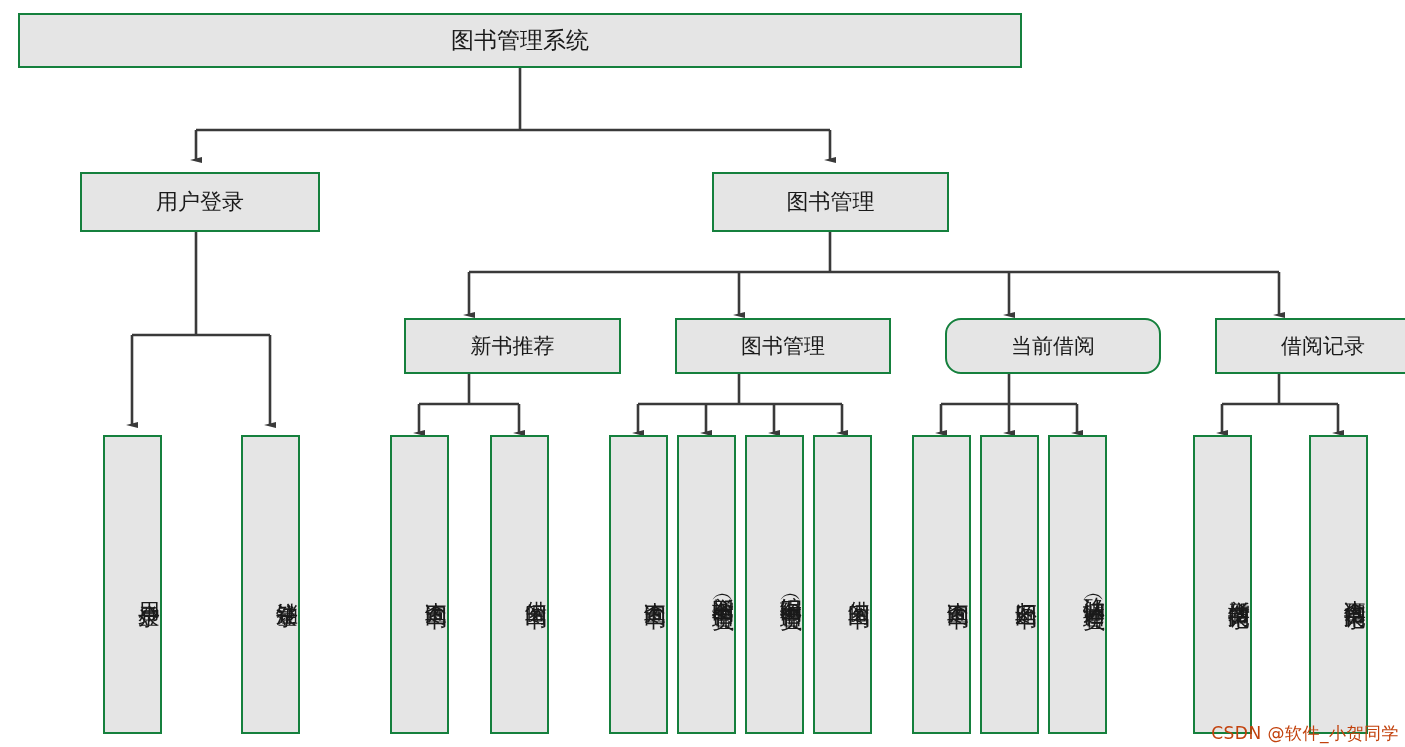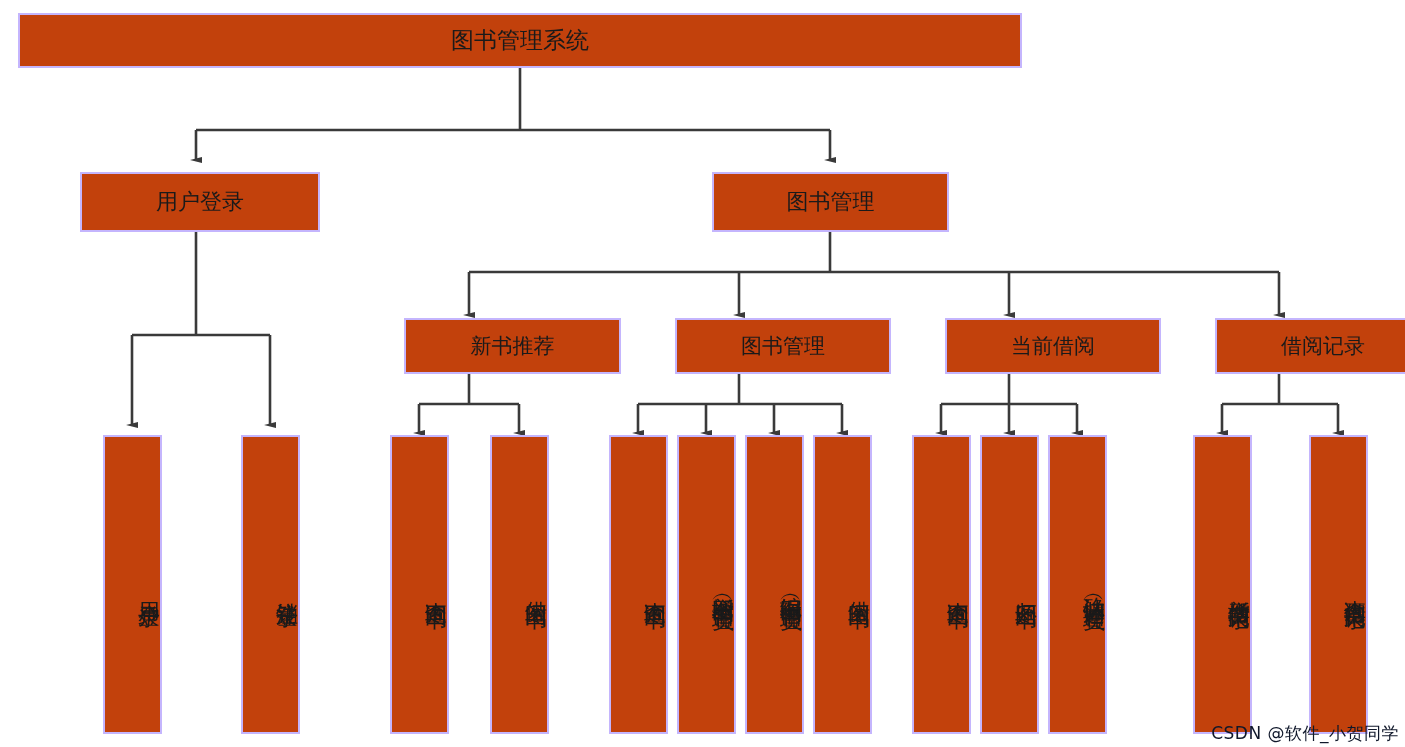--- a/index.html
+++ b/index.html
@@ -21,22 +21,22 @@
     position: absolute;
     left: 0;
     top: 0;
     width: 1405px;
     height: 747px;
     pointer-events: none;
   }
   .node {
     position: absolute;
     box-sizing: border-box;
-    background: #c2410c;
-    border: 2px solid #c4b5fd;
+    background: #e5e5e5;
+    border: 2px solid #15803d;
     display: flex;
     align-items: center;
     justify-content: center;
     color: #1a1a1a;
   }
   .node.root {
     font-size: 23px;
   }
   .node.lvl1 {
     font-size: 22px;
@@ -58,21 +58,21 @@
   .node.leaf .vtext {
     writing-mode: vertical-rl;
     text-orientation: upright;
     white-space: nowrap;
   }
   .watermark {
     position: absolute;
     right: 6px;
     bottom: 2px;
     font-size: 17px;
-    color: #0f172a;
+    color: #c2410c;
     white-space: nowrap;
     letter-spacing: 0.5px;
   }
 </style>
 </head>
 <body>
 
 <div id="canvas">
 
   <svg class="edges" viewBox="0 0 1405 747">
@@ -135,21 +135,21 @@
   <div class="node lvl1" style="left:712px; top:172px; width:237px; height:60px;">
     <span>图书管理</span>
   </div>
 
   <div class="node lvl2" style="left:361px; top:318px; width:217px; height:56px;">
     <span>新书推荐</span>
   </div>
   <div class="node lvl2" style="left:632px; top:318px; width:216px; height:56px;">
     <span>图书管理</span>
   </div>
-  <div class="node lvl2" style="left:902px; top:318px; width:216px; height:56px;">
+  <div class="node lvl2" style="left:902px; top:318px; width:216px; height:56px;border-radius:16px;">
     <span>当前借阅</span>
   </div>
   <div class="node lvl2" style="left:1172px; top:318px; width:216px; height:56px;">
     <span>借阅记录</span>
   </div>
 
   <div class="node leaf" style="left:103px; top:435px; width:59px; height:299px;">
     <span class="vtext">用户登录</span>
   </div>
   <div class="node leaf" style="left:241px; top:435px; width:59px; height:299px;">

